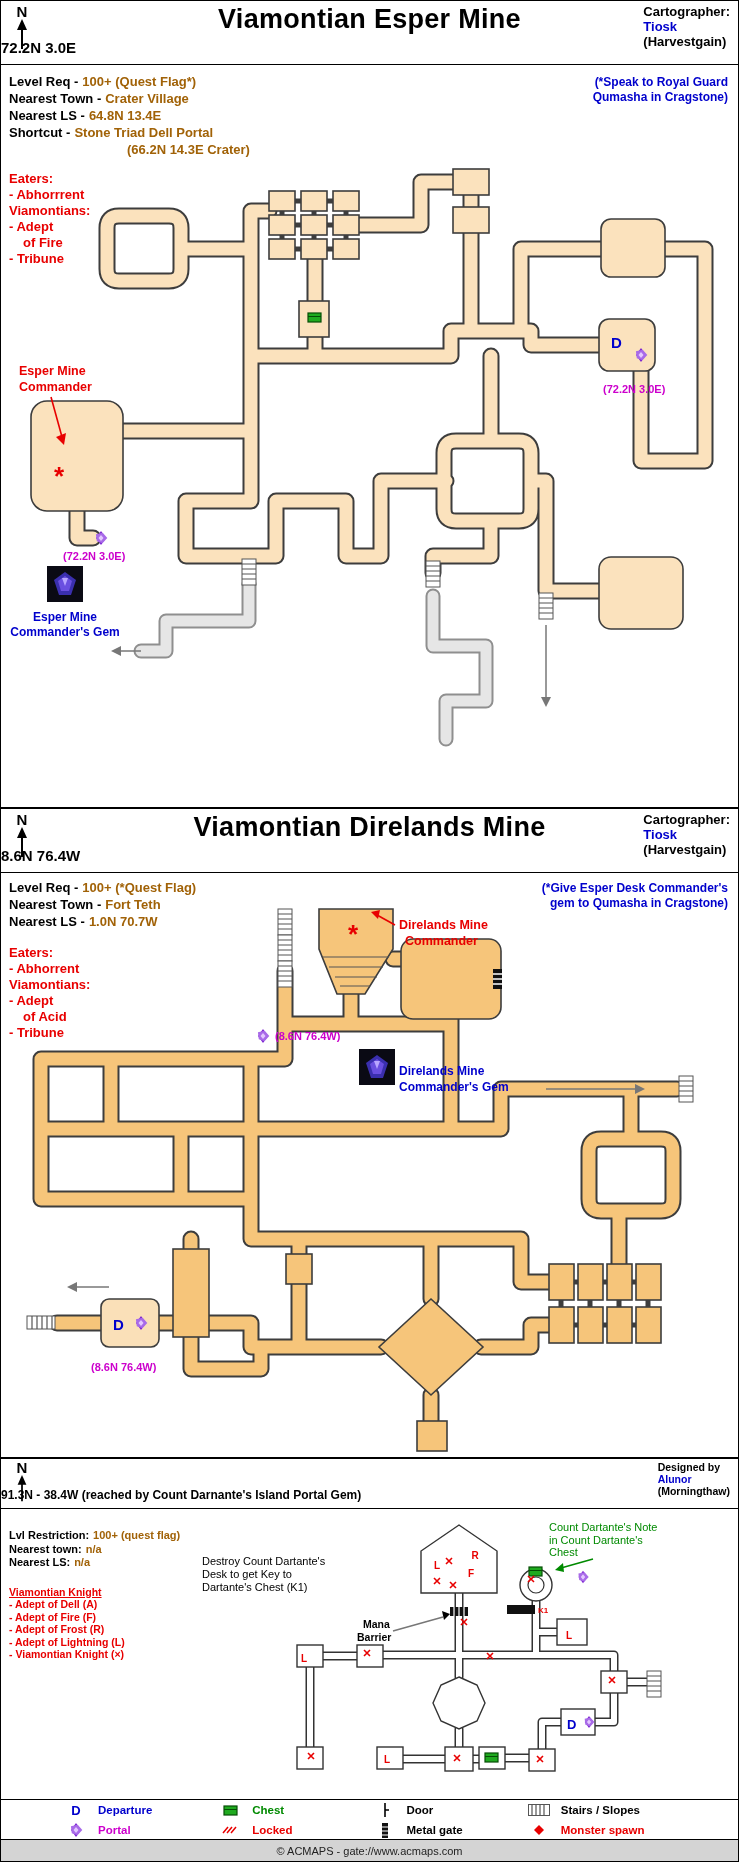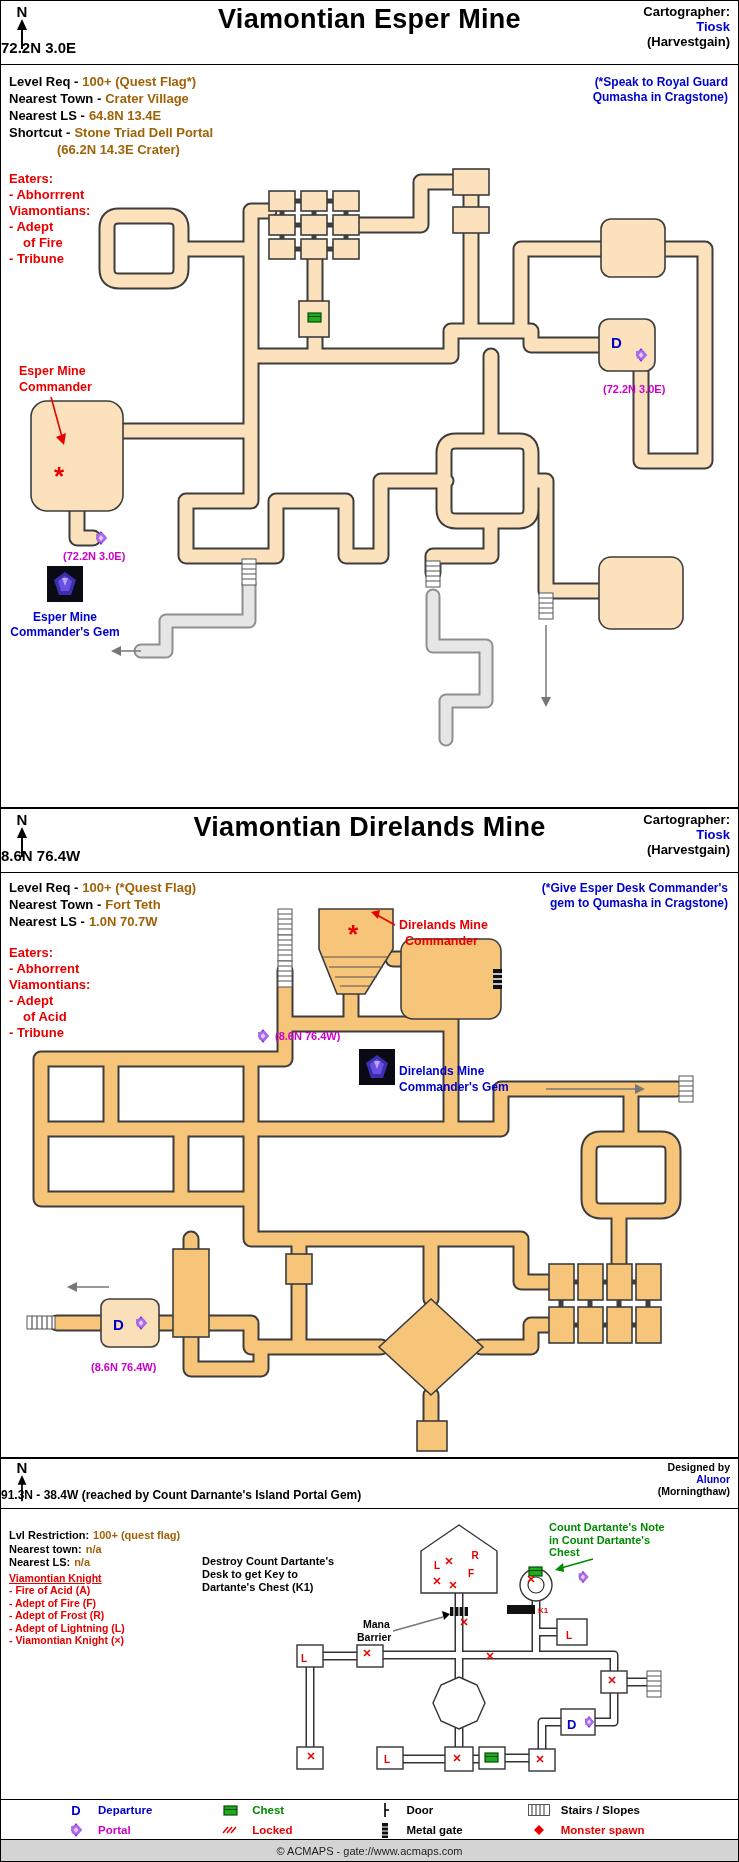--- a/index.html
+++ b/index.html
@@ -13,37 +13,37 @@
 #sec-esper .hdr,#sec-dire .hdr{height:64px}
 #sec-dart .hdr{height:50px}
 .title{position:absolute;left:0;right:0;text-align:center;font-weight:bold;color:#000}
 .t-big{top:3px;font-size:27px;letter-spacing:.3px}
 .sub{position:absolute;left:0;right:0;text-align:left;font-weight:bold}
 .s-big{top:38px;font-size:15px}
 #sec-dart .t-big{font-size:21px;top:1px}
 #sec-dart .s-big{top:29px;font-size:12px}
 .compass{position:absolute;left:10px;top:4px;width:22px;text-align:center;z-index:4}
 .compass .n{font-weight:bold;font-size:15px;line-height:14px}
-.cart{position:absolute;right:8px;top:3px;text-align:right;font-size:13px;font-weight:bold;line-height:15px}
+.cart{position:absolute;right:8px;top:3px;text-align:left;font-size:13px;font-weight:bold;line-height:15px}
 #sec-dart .cart{font-size:10.5px;line-height:12px;top:2px}
 .blue{color:#0000cc}.red{color:#e80000}.mag{color:#cc00cc}.grn{color:#008a00}
 .stats{position:absolute;left:8px;top:72px;font-size:13px;font-weight:bold;line-height:17px;z-index:2;white-space:nowrap}
 #sec-dart .stats{top:70px;font-size:11px;line-height:13.5px}
 .sl{color:#000;margin-right:4px}
 .sv{color:#a16207}
-.sc2{margin-left:48px}
+.sc2{margin-left:118px}
 .note{position:absolute;right:10px;top:74px;font-size:12px;font-weight:bold;color:#0000cc;text-align:right;line-height:15px;z-index:2}
 .mobs{position:absolute;left:8px;font-size:13px;font-weight:bold;color:#e80000;line-height:16px;z-index:2}
 #sec-esper .mobs{top:170px}
 #sec-dire .mobs{top:136px}
 .mobs .h{}
 .indent{margin-left:14px}
-.knights{margin-top:2px;font-size:10.5px;line-height:12.5px;color:#e80000;font-weight:bold}
+.knights{margin-top:16px;font-size:10.5px;line-height:12.5px;color:#e80000;font-weight:bold}
 .kh{text-decoration:underline}
-.bnote{position:absolute;font-weight:bold;z-index:2;font-size:11px;line-height:13px}
+.bnote{position:absolute;font-weight:normal;z-index:2;font-size:11px;line-height:13px}
 #dart-destroy{left:201px;top:96px;color:#000}
 #dart-green{left:548px;top:62px;color:#008a00;line-height:12.5px}
 #dart-date{position:absolute;right:4px;top:35px;font-size:12px;color:#777;z-index:2}
 .map-svg{position:absolute;left:0;top:0;z-index:1}
 
 .co{fill:none;stroke:#3d3d3d;stroke-width:17;stroke-linecap:round;stroke-linejoin:round}
 .cf{fill:none;stroke-width:13;stroke-linecap:round;stroke-linejoin:round}
 .cf-e{stroke:#fbe2bd}
 .cf-d{stroke:#f6c57a}
 .cog{fill:none;stroke:#8f8f8f;stroke-width:15;stroke-linecap:round;stroke-linejoin:round}
@@ -332,21 +332,21 @@
       </div>
     </div>
     <div id="dart-date">02.2006</div>
 
     <div class="stats">
       <div><span class="sl">Lvl Restriction:</span><span class="sv">100+  (quest flag)</span></div>
       <div><span class="sl">Nearest town:</span><span class="sv">n/a</span></div>
       <div><span class="sl">Nearest LS:</span><span class="sv">n/a</span></div>
       <div class="knights">
         <div class="kh">Viamontian Knight</div>
-        <div>- Fire of Acid (A)</div>
+        <div>- Adept of Dell (A)</div>
         <div>- Adept of Fire (F)</div>
         <div>- Adept of Frost (R)</div>
         <div>- Adept of Lightning (L)</div>
         <div>- Viamontian Knight (×)</div>
       </div>
     </div>
 
     <div class="bnote" id="dart-destroy">
       <div>Destroy Count Dartante's</div>
       <div>Desk to get Key to</div>

